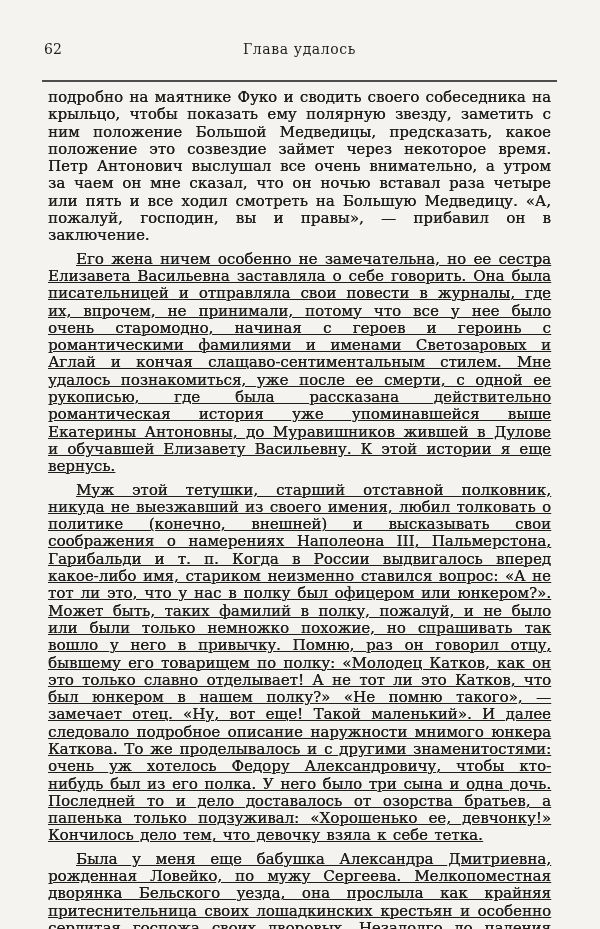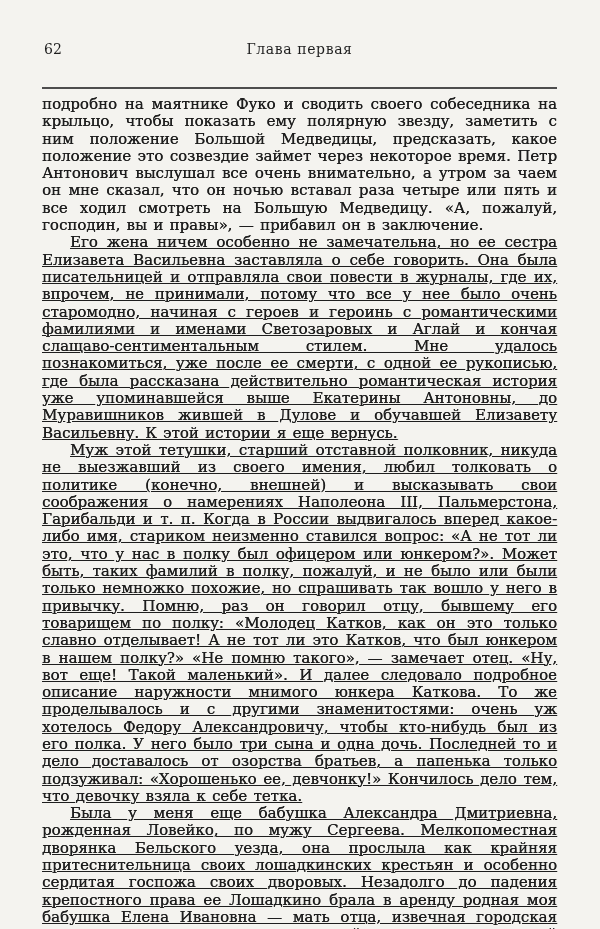--- a/index.html
+++ b/index.html
@@ -14,21 +14,21 @@
     background: #f4f3ef;
     box-sizing: border-box;
     padding: 40px 43px 0 42px;
     font-family: "DejaVu Serif", "Liberation Serif", serif;
     color: #1e1e1e;
     overflow: hidden;
   }
   .running-head {
     position: relative;
     height: 18px;
-    margin-bottom: 29px;
+    margin-bottom: 22px;
     font-size: 14px;
     line-height: 18px;
   }
   .page-num {
     position: absolute;
     left: 2px;
     top: 0;
   }
   .chapter {
     display: block;
@@ -40,36 +40,36 @@
     background: #4d4d4d;
   }
   .body-text {
     margin-top: 7px;
     font-size: 15px;
     line-height: 17.3px;
     text-align: justify;
     text-shadow: 0.25px 0 0 currentColor;
   }
   .body-text p {
-    margin: 0;
+    margin: 6px;
     word-spacing: 1.5px;
   }
   .body-text p.indent {
     text-indent: 28px;
     text-decoration: underline;
   }
 </style>
 </head>
 <body>
 
 <div class="page">
 
   <div class="running-head">
     <span class="page-num">62</span>
-    <span class="chapter">Глава первая</span>
+    <span class="chapter">Глава удалось</span>
   </div>
 
   <div class="rule"></div>
 
   <div class="body-text">
     <p>подробно на маятнике Фуко и сводить своего собеседника на крыльцо, чтобы показать ему полярную звезду, заметить с ним положение Большой Медведицы, предсказать, какое положение это созвездие займет через некоторое время. Петр Антонович выслушал все очень внимательно, а утром за чаем он мне сказал, что он ночью вставал раза четыре или пять и все ходил смотреть на Большую Медведицу. «А, пожалуй, господин, вы и правы», — прибавил он в заключение.</p>
     <p class="indent">Его жена ничем особенно не замечательна, но ее сестра Елизавета Васильевна заставляла о себе говорить. Она была писательницей и отправляла свои повести в журналы, где их, впрочем, не принимали, потому что все у нее было очень старомодно, начиная с героев и героинь с романтическими фамилиями и именами Светозаровых и Аглай и кончая слащаво-сентиментальным стилем. Мне удалось познакомиться, уже после ее смерти, с одной ее рукописью, где была рассказана действительно романтическая история уже упоминавшейся выше Екатерины Антоновны, до Муравишников жившей в Дулове и обучавшей Елизавету Васильевну. К этой истории я еще вернусь.</p>
     <p class="indent">Муж этой тетушки, старший отставной полковник, никуда не выезжавший из своего имения, любил толковать о политике (конечно, внешней) и высказывать свои соображения о намерениях Наполеона III, Пальмерстона, Гарибальди и т. п. Когда в России выдвигалось вперед какое-либо имя, стариком неизменно ставился вопрос: «А не тот ли это, что у нас в полку был офицером или юнкером?». Может быть, таких фамилий в полку, пожалуй, и не было или были только немножко похожие, но спрашивать так вошло у него в привычку. Помню, раз он говорил отцу, бывшему его товарищем по полку: «Молодец Катков, как он это только славно отделывает! А не тот ли это Катков, что был юнкером в нашем полку?» «Не помню такого», — замечает отец. «Ну, вот еще! Такой маленький». И далее следовало подробное описание наружности мнимого юнкера Каткова. То же проделывалось и с другими знаменитостями: очень уж хотелось Федору Александровичу, чтобы кто-нибудь был из его полка. У него было три сына и одна дочь. Последней то и дело доставалось от озорства братьев, а папенька только подзуживал: «Хорошенько ее, девчонку!» Кончилось дело тем, что девочку взяла к себе тетка.</p>
     <p class="indent">Была у меня еще бабушка Александра Дмитриевна, рожденная Ловейко, по мужу Сергеева. Мелкопоместная дворянка Бельского уезда, она прослыла как крайняя притеснительница своих лошадкинских крестьян и особенно сердитая госпожа своих дворовых. Незадолго до падения крепостного права ее Лошадкино брала в аренду родная моя бабушка Елена Ивановна — мать отца, извечная городская учительница, немного потом похозяйничавшая, но при ней крестьяне и дворо-</p>
   </div>

